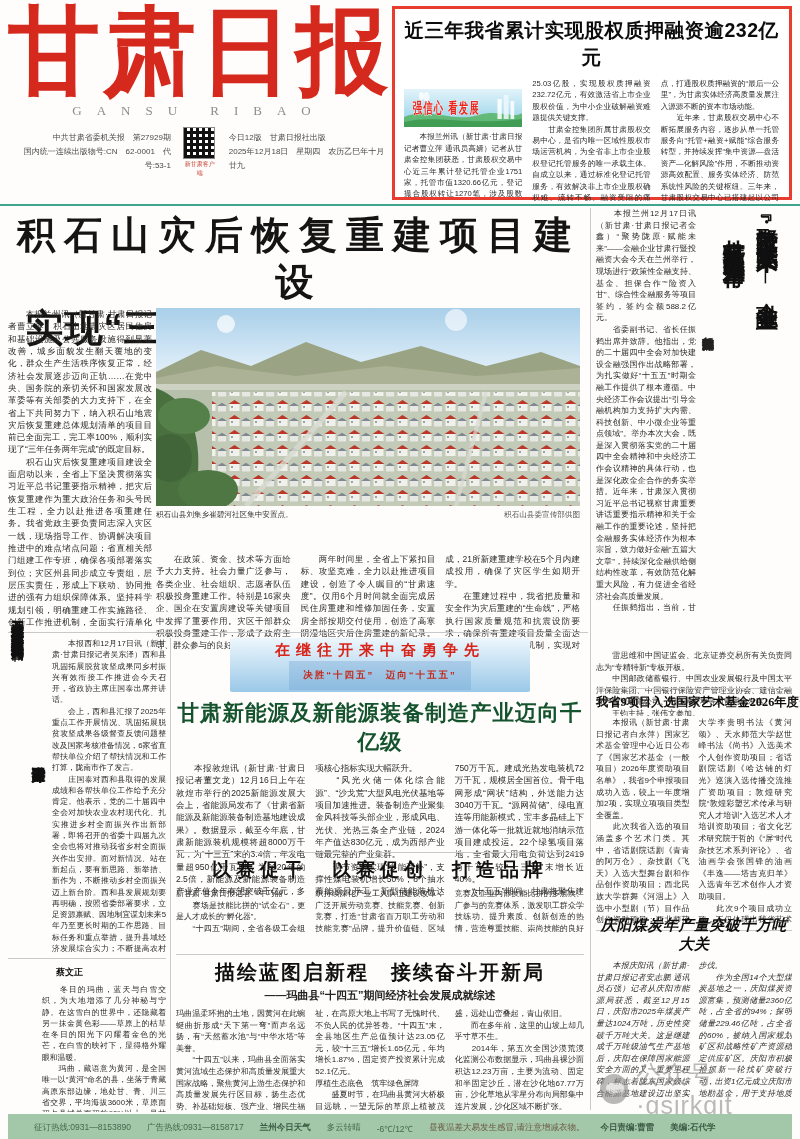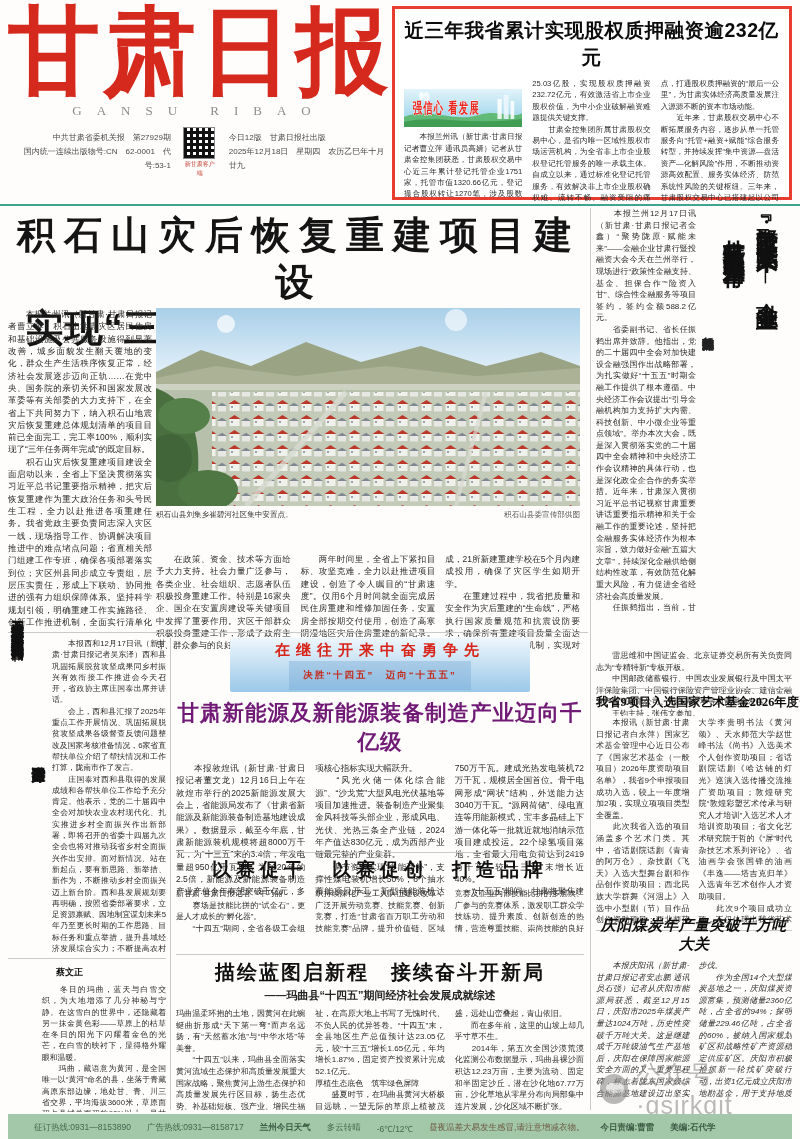--- a/index.html
+++ b/index.html
@@ -42,21 +42,21 @@
   .xihe-title{writing-mode:vertical-rl;font-family:"Liberation Serif",serif;font-weight:bold;
               font-size:13px;letter-spacing:-1px;height:312px;color:#111;}
   .xihe-sub{writing-mode:vertical-rl;font-weight:bold;font-size:14px;height:312px;padding-top:118px;
             box-sizing:border-box;color:#111;}
   
   .en-banner{width:300px;margin:0 auto;text-align:center;background:linear-gradient(#eef7fd,#9ac8e8);
              border-radius:2px;padding:3px 0 2px 0;}
   .en-b1{color:#d8251a;font-weight:bold;font-size:15px;letter-spacing:6px;}
   .en-b2{color:#c42818;font-weight:bold;font-size:9.5px;letter-spacing:2px;background:rgba(110,160,210,.35);
          display:inline-block;padding:8px 14px;margin-top:1px;}
-  .mid-head{font-size:21.5px;font-weight:bold;text-align:center;letter-spacing:1px;color:#701a75;}
+  .mid-head{font-size:21.5px;font-weight:bold;text-align:center;letter-spacing:1px;color:#14532d;}
   .contest-head{font-size:19px;font-weight:bold;text-align:center;letter-spacing:5px;color:#101010;font-family:"Liberation Serif",serif;}
   .sub-head{font-size:11.5px;font-weight:bold;text-align:center;color:#222;}
   .maqu-head{font-size:20px;font-weight:bold;text-align:center;letter-spacing:2px;color:#101010;font-family:"Liberation Serif",serif;}
   .side-head{font-weight:bold;text-align:center;color:#0d0d0d;font-family:"Liberation Serif",serif;}
   .author{font-weight:bold;font-size:9px;color:#111;margin:0 0 5px 14px;}
   
   .footerbar{background:#a3c7a9;display:flex;align-items:center;gap:16px;padding:0 26px;box-sizing:border-box;
              font-size:8.5px;color:#47684f;}
   .footerbar .b{font-weight:bold;color:#3c5c44;}
   .footerbar .warn{color:#6d5a42;}

